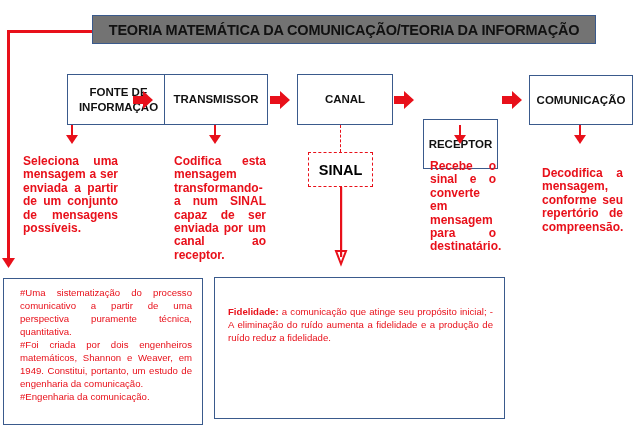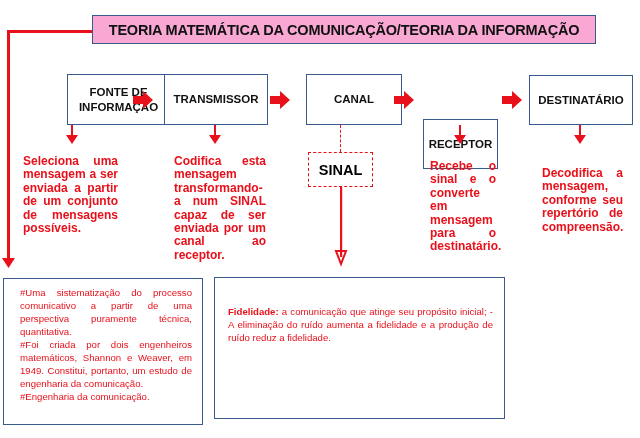--- a/index.html
+++ b/index.html
@@ -1,19 +1,19 @@
 <!DOCTYPE html>
 <html><head>
 <meta charset="utf-8">
 <style>
   html, body { margin:0; padding:0; }
   body { width:640px; height:438px; background:#ffffff; position:relative; overflow:hidden;
          font-family:"Liberation Sans", "DejaVu Sans", sans-serif; }
   .abs { position:absolute; }
-  .title-box { left:92px; top:15px; width:504px; height:29px; border:1.5px solid #3a5a8c; background:#f9a8d4;
+  .title-box { left:92px; top:15px; width:504px; height:29px; border:1.5px solid #3a5a8c; background:#737373;
                display:flex; align-items:center; justify-content:center; box-sizing:border-box;
                font-weight:bold; font-size:14.5px; color:#111; letter-spacing:-0.2px; white-space:nowrap; }
   .node { border:1.5px solid #3a5a8c; background:#fff; box-sizing:border-box; display:flex; align-items:center;
           justify-content:center; text-align:center; font-weight:bold; font-size:11.5px; color:#111; line-height:15px; }
   .desc { color:#e8101a; font-weight:bold; font-size:12px; line-height:13.4px; text-align:justify; text-align-last:left; }
   .redline { background:#e8101a; }
   .sinal { left:308px; top:152px; width:65px; height:35px; border:1px dashed #e8101a; box-sizing:border-box;
            display:flex; align-items:center; justify-content:center; color:#000000; font-weight:bold; font-size:14.5px; }
   .panel { border:1.5px solid #3a5a8c; background:#fff; box-sizing:border-box; color:#e8101a; font-size:9.6px;
            line-height:13px; text-align:justify; text-align-last:left; }
@@ -27,23 +27,23 @@
 <div class="abs redline" style="left:7px; top:30px; width:86px; height:2.5px;"></div>
 <div class="abs redline" style="left:7px; top:30px; width:2.5px; height:232px;"></div>
 <svg style="left:2px; top:258px;" width="13" height="10">
     <polygon points="0,0 13,0 6.5,10" fill="#e8101a"></polygon>
   </svg>
 
 <div class="abs title-box">TEORIA MATEMÁTICA  DA COMUNICAÇÃO/TEORIA DA INFORMAÇÃO</div>
 
 <div class="abs node" style="left:22px; top:74px; width:103px; height:51px; padding:0 24px;margin-left:45px;">FONTE DE INFORMAÇÃO</div>
 <div class="abs node" style="left:164px; top:74px; width:104px; height:51px;">TRANSMISSOR</div>
-<div class="abs node" style="left:306px; top:74px; width:96px; height:51px;">CANAL</div>
+<div class="abs node" style="left:297px; top:74px; width:96px; height:51px;">CANAL</div>
 <div class="abs node" style="left:423px; top:75px; width:75px; height:50px;margin-top:44px;">RECEPTOR</div>
-<div class="abs node" style="left:529px; top:75px; width:104px; height:50px;">DESTINATÁRIO</div>
+<div class="abs node" style="left:529px; top:75px; width:104px; height:50px;">COMUNICAÇÃO</div>
 
 <svg style="left:133px; top:91px;" width="20" height="18">
     <polygon points="0,5 10,5 10,0 20,9 10,18 10,13 0,13" fill="#e8101a"></polygon>
   </svg>
 <svg style="left:270px; top:91px;" width="20" height="18">
     <polygon points="0,5 10,5 10,0 20,9 10,18 10,13 0,13" fill="#e8101a"></polygon>
   </svg>
 <svg style="left:394px; top:91px;" width="20" height="18">
     <polygon points="0,5 10,5 10,0 20,9 10,18 10,13 0,13" fill="#e8101a"></polygon>
   </svg>

